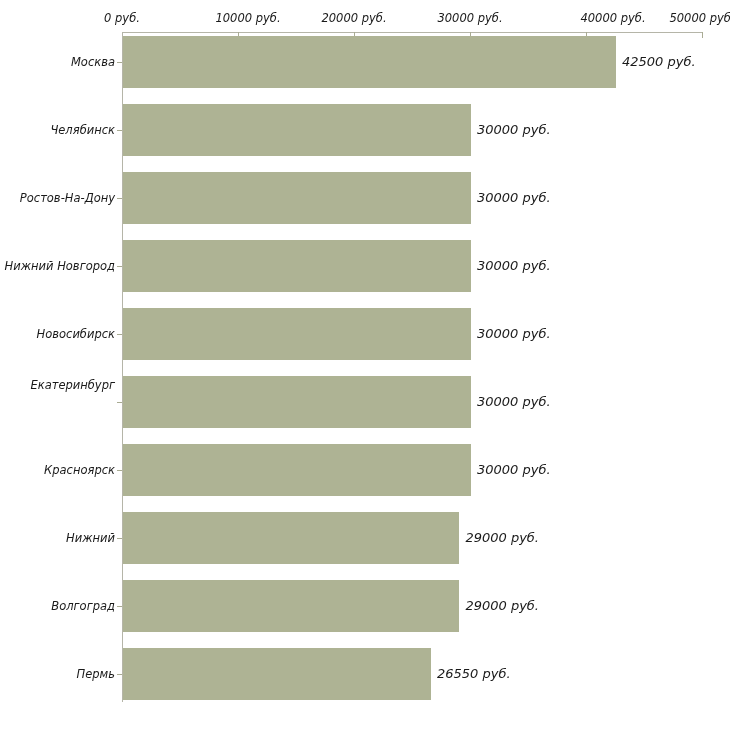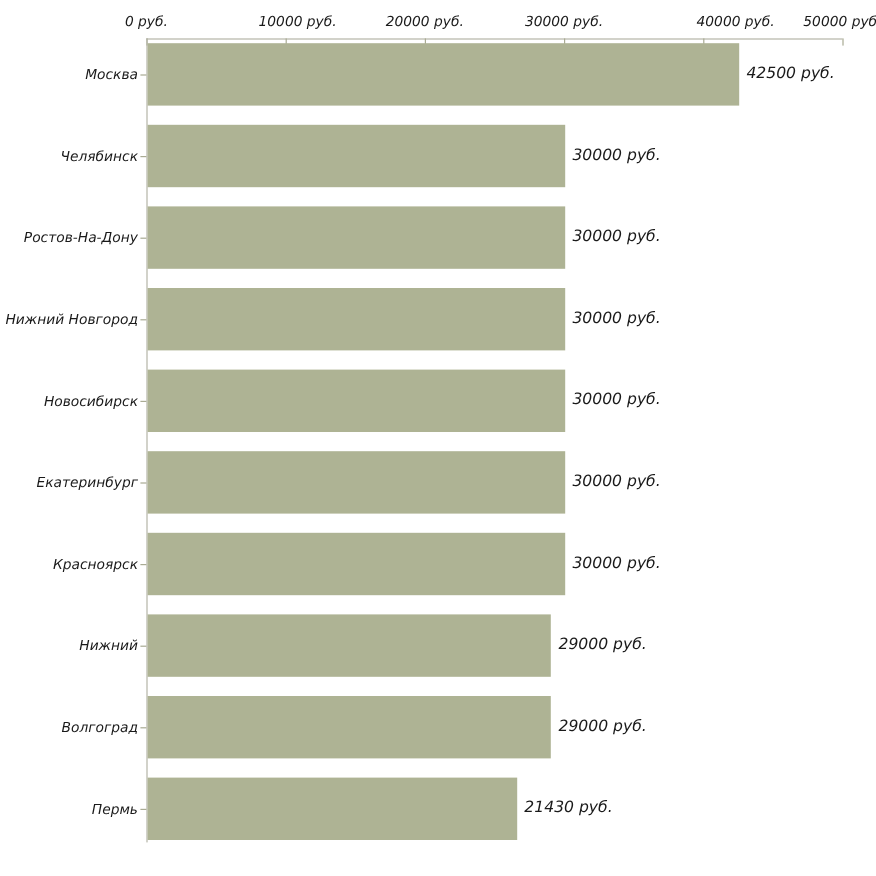--- a/index.html
+++ b/index.html
@@ -119,21 +119,21 @@
       <div class="cat-tick" style="top: 538px;"></div>
       <div class="cat-tick" style="top: 606px;"></div>
       <div class="cat-tick" style="top: 674px;"></div>
     </div>
   <div id="cat-labels">
       <div class="cat-label" style="top: 62px;">Москва</div>
       <div class="cat-label" style="top: 130px;">Челябинск</div>
       <div class="cat-label" style="top: 198px;">Ростов-На-Дону</div>
       <div class="cat-label" style="top: 266px;">Нижний Новгород</div>
       <div class="cat-label" style="top: 334px;">Новосибирск</div>
-      <div class="cat-label" style="top: 402px;">Екатеринбург</div>
+      <div class="cat-label" style="top: 385px;">Екатеринбург</div>
       <div class="cat-label" style="top: 470px;">Красноярск</div>
       <div class="cat-label" style="top: 538px;">Нижний</div>
       <div class="cat-label" style="top: 606px;">Волгоград</div>
       <div class="cat-label" style="top: 674px;">Пермь</div>
     </div>
 
   <div id="bars">
       <div class="bar" style="top: 36px; height: 52px; width: 493px; background: rgb(174, 179, 148);"></div>
       <div class="bar-value" style="left: 622px; top: 62px;">42500 руб.</div>
       <div class="bar" style="top: 104px; height: 52px; width: 348px; background: rgb(174, 179, 148);"></div>
@@ -146,16 +146,16 @@
       <div class="bar-value" style="left: 477px; top: 334px;">30000 руб.</div>
       <div class="bar" style="top: 376px; height: 52px; width: 348px; background: rgb(174, 179, 148);"></div>
       <div class="bar-value" style="left: 477px; top: 402px;">30000 руб.</div>
       <div class="bar" style="top: 444px; height: 52px; width: 348px; background: rgb(174, 179, 148);"></div>
       <div class="bar-value" style="left: 477px; top: 470px;">30000 руб.</div>
       <div class="bar" style="top: 512px; height: 52px; width: 336.4px; background: rgb(174, 179, 148);"></div>
       <div class="bar-value" style="left: 465.4px; top: 538px;">29000 руб.</div>
       <div class="bar" style="top: 580px; height: 52px; width: 336.4px; background: rgb(174, 179, 148);"></div>
       <div class="bar-value" style="left: 465.4px; top: 606px;">29000 руб.</div>
       <div class="bar" style="top: 648px; height: 52px; width: 307.98px; background: rgb(174, 179, 148);"></div>
-      <div class="bar-value" style="left: 436.98px; top: 674px;">21430 руб.</div>
+      <div class="bar-value" style="left: 436.98px; top: 674px;">26550 руб.</div>
     </div>
 
 </div>
 
 </body></html>

